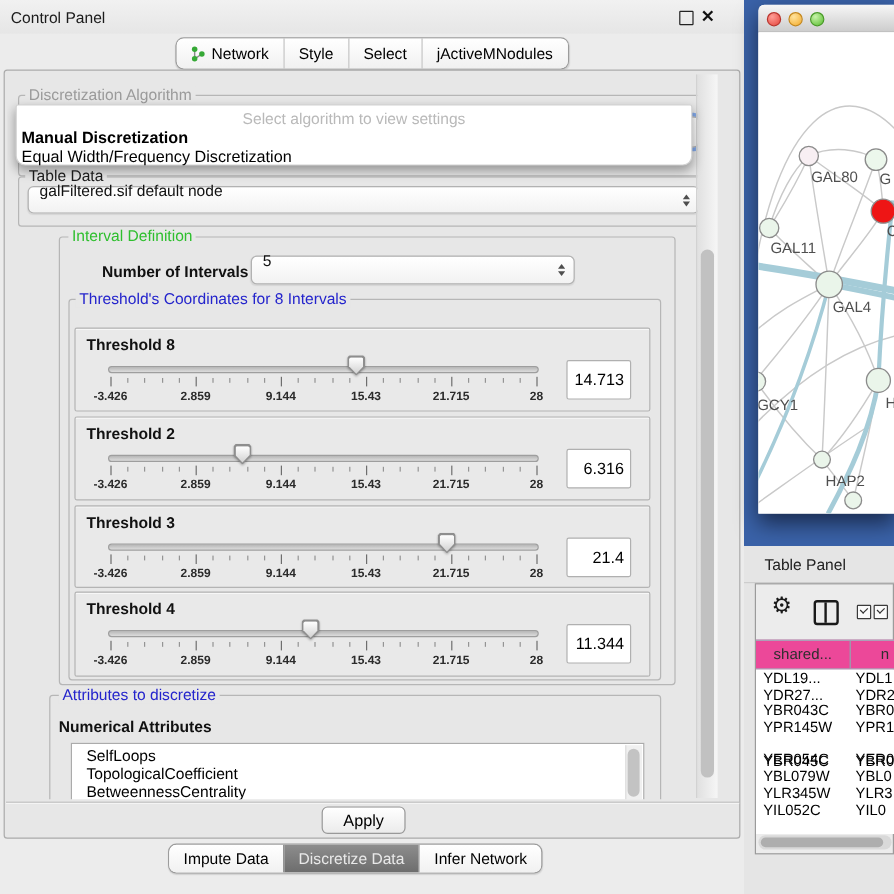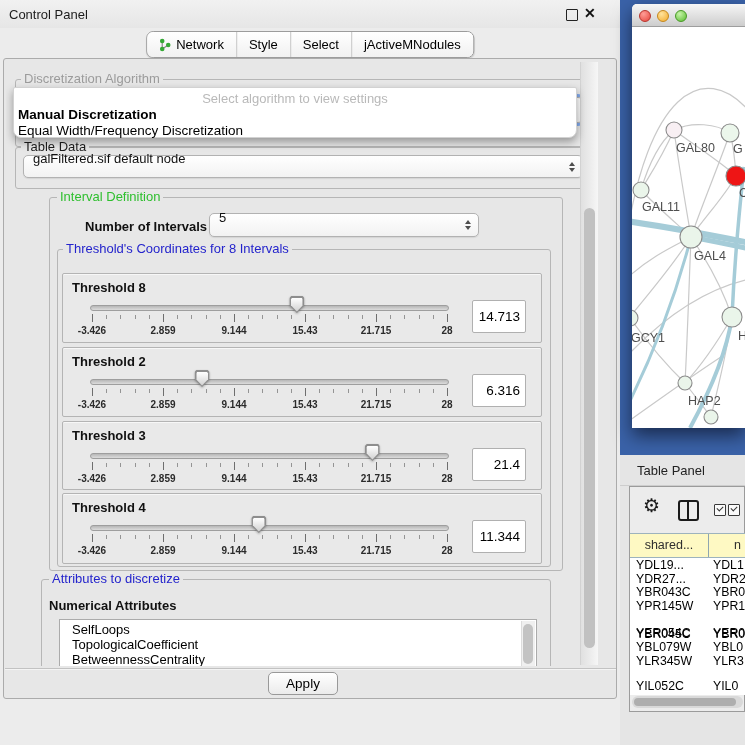--- a/index.html
+++ b/index.html
@@ -96,21 +96,21 @@
   .tp-header span{position:absolute;left:17px;top:8px;font-size:13px;color:#222;}
   .tp-body{position:absolute;left:9px;top:486px;width:116px;height:226px;background:#ececec;
     border:1px solid #9b9b9b;box-sizing:border-box;}
   .gear{position:absolute;left:13px;top:9px;font-size:19px;color:#1a1a1a;line-height:19px;}
   .colico{position:absolute;left:48px;top:13px;width:17px;height:17px;border:2px solid #1a1a1a;border-radius:3px;}
   .colico::after{content:"";position:absolute;left:7px;top:0;width:2px;height:17px;background:#1a1a1a;}
   .cb{position:absolute;top:17px;width:10px;height:10px;border:1.5px solid #3a3a3a;border-radius:1px;background:#fafafa;}
   .cb::after{content:"";position:absolute;left:2px;top:1px;width:5px;height:3px;border-left:1.6px solid #333;
     border-bottom:1.6px solid #333;transform:rotate(-45deg);}
   .cb1{left:84px;} .cb2{left:98px;}
-  .tp-head{position:absolute;left:0;top:46px;width:115px;height:25px;background:#fef9c3;border-top:1px solid #9db3bd;border-bottom:1px solid #9db3bd;box-sizing:border-box;}
+  .tp-head{position:absolute;left:0;top:46px;width:115px;height:25px;background:#ec4899;border-top:1px solid #9db3bd;border-bottom:1px solid #9db3bd;box-sizing:border-box;}
   .th{position:absolute;top:0;height:23px;line-height:23px;font-size:12.5px;color:#2e2e2e;overflow:hidden;white-space:nowrap;}
   .th1{left:0;width:79px;text-align:center;border-right:1px solid #8fa6b0;box-sizing:border-box;}
   .th2{left:80px;width:36px;padding-left:24px;}
   .tp-rows{position:absolute;left:0;top:71px;width:115px;height:137px;background:#fff;overflow:hidden;}
   .trow{position:absolute;left:0;width:115px;height:14px;}
   .tc{position:absolute;top:0;font-size:12.3px;color:#000;white-space:nowrap;line-height:14px;}
   .tc1{left:6px;width:70px;overflow:hidden;}
   .tc2{left:83px;}
   .hscroll{position:absolute;left:2px;top:209px;width:111px;height:12px;background:#d9d9d9;border-radius:7px;}
   .hthumb{position:absolute;left:2px;top:2px;width:102px;height:8px;background:#aeaeae;border-radius:5px;}
@@ -386,20 +386,31 @@
         </div>
       </div>
 
       <div class="sep"></div>
       <button class="apply">Apply</button>
       <div class="vscroll">
         <div class="vthumb"></div>
       </div>
     </div>
 
+    <div class="seg bottom-seg">
+      <div class="seg-item">
+          <span>Impute Data</span>
+        </div>
+      <div class="seg-item sel">
+          <span>Discretize Data</span>
+        </div>
+      <div class="seg-item">
+          <span>Infer Network</span>
+        </div>
+    </div>
   </div>
 
   <div class="right">
     <div class="right-low"></div>
 
     <div class="netwin">
       <div class="netwin-title">
         <span class="tl tl-r"></span>
         <span class="tl tl-y"></span>
         <span class="tl tl-g"></span>
@@ -489,21 +500,21 @@
             <span class="tc tc2">YBR0</span>
           </div>
           <div class="trow" style="top: 82.2px;">
             <span class="tc tc1">YBL079W</span>
             <span class="tc tc2">YBL0</span>
           </div>
           <div class="trow" style="top: 95.9px;">
             <span class="tc tc1">YLR345W</span>
             <span class="tc tc2">YLR3</span>
           </div>
-          <div class="trow" style="top: 109.6px; margin-top: 11px;">
+          <div class="trow" style="top: 109.6px;">
             <span class="tc tc1">YIL052C</span>
             <span class="tc tc2">YIL0</span>
           </div>
         </div>
       <div class="hscroll">
         <div class="hthumb"></div>
       </div>
     </div>
   </div>
 </div>

